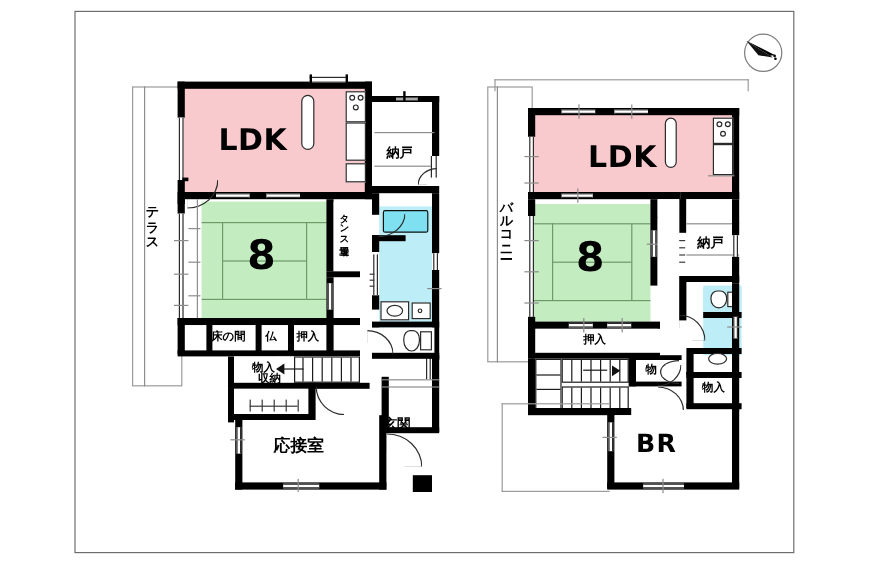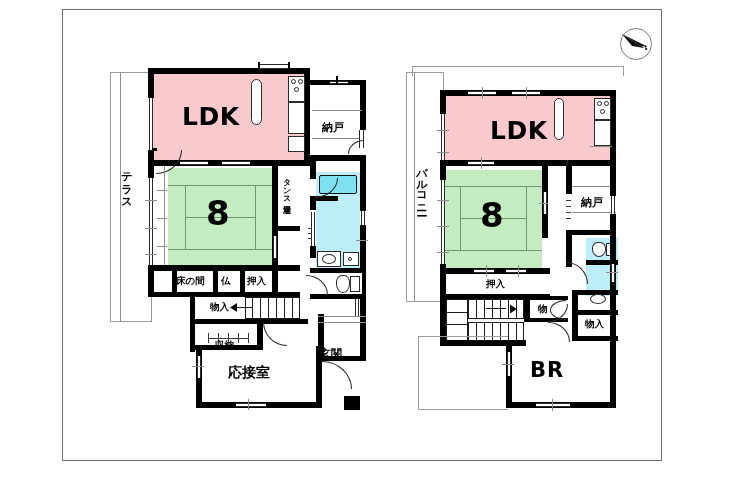--- a/index.html
+++ b/index.html
@@ -246,21 +246,21 @@
 
     <div class="lbl lbl-big" style="left:182px;top:104px;">LDK</div>
     <div class="lbl lbl-num" style="left:206px;top:196px;">8</div>
     <div class="lbl lbl-jp" style="left:322px;top:122px;">納戸</div>
     <div class="lbl lbl-jp vert" style="left:121px;top:165px;">テラス</div>
     <div class="lbl lbl-jp-xs vert" style="left:282px;top:172px;">タンス置場</div>
     <div class="lbl lbl-jp-sm" style="left:176px;top:276px;">床の間</div>
     <div class="lbl lbl-jp-sm" style="left:221px;top:276px;">仏</div>
     <div class="lbl lbl-jp-sm" style="left:247px;top:276px;">押入</div>
     <div class="lbl lbl-jp-sm" style="left:210px;top:302px;">物入</div>
-    <div class="lbl lbl-jp-sm" style="left:215px;top:340px;">収納</div>
+    <div class="lbl lbl-jp-sm" style="left:215px;top:311px;">収納</div>
     <div class="lbl lbl-jp" style="left:320px;top:348px;">玄関</div>
     <div class="lbl lbl-jp-lg" style="left:228px;top:365px;">応接室</div>
   </div>
 
   <div>
 
     <div class="outline" style="left:406px;top:72px;width:38px;height:230px;"></div>
     <div class="hairline" style="left:414px;top:72px;width:1px;height:230px;"></div>
 
     <div class="outline" style="left:412px;top:66px;width:212px;height:10px;border-bottom:none;"></div>

